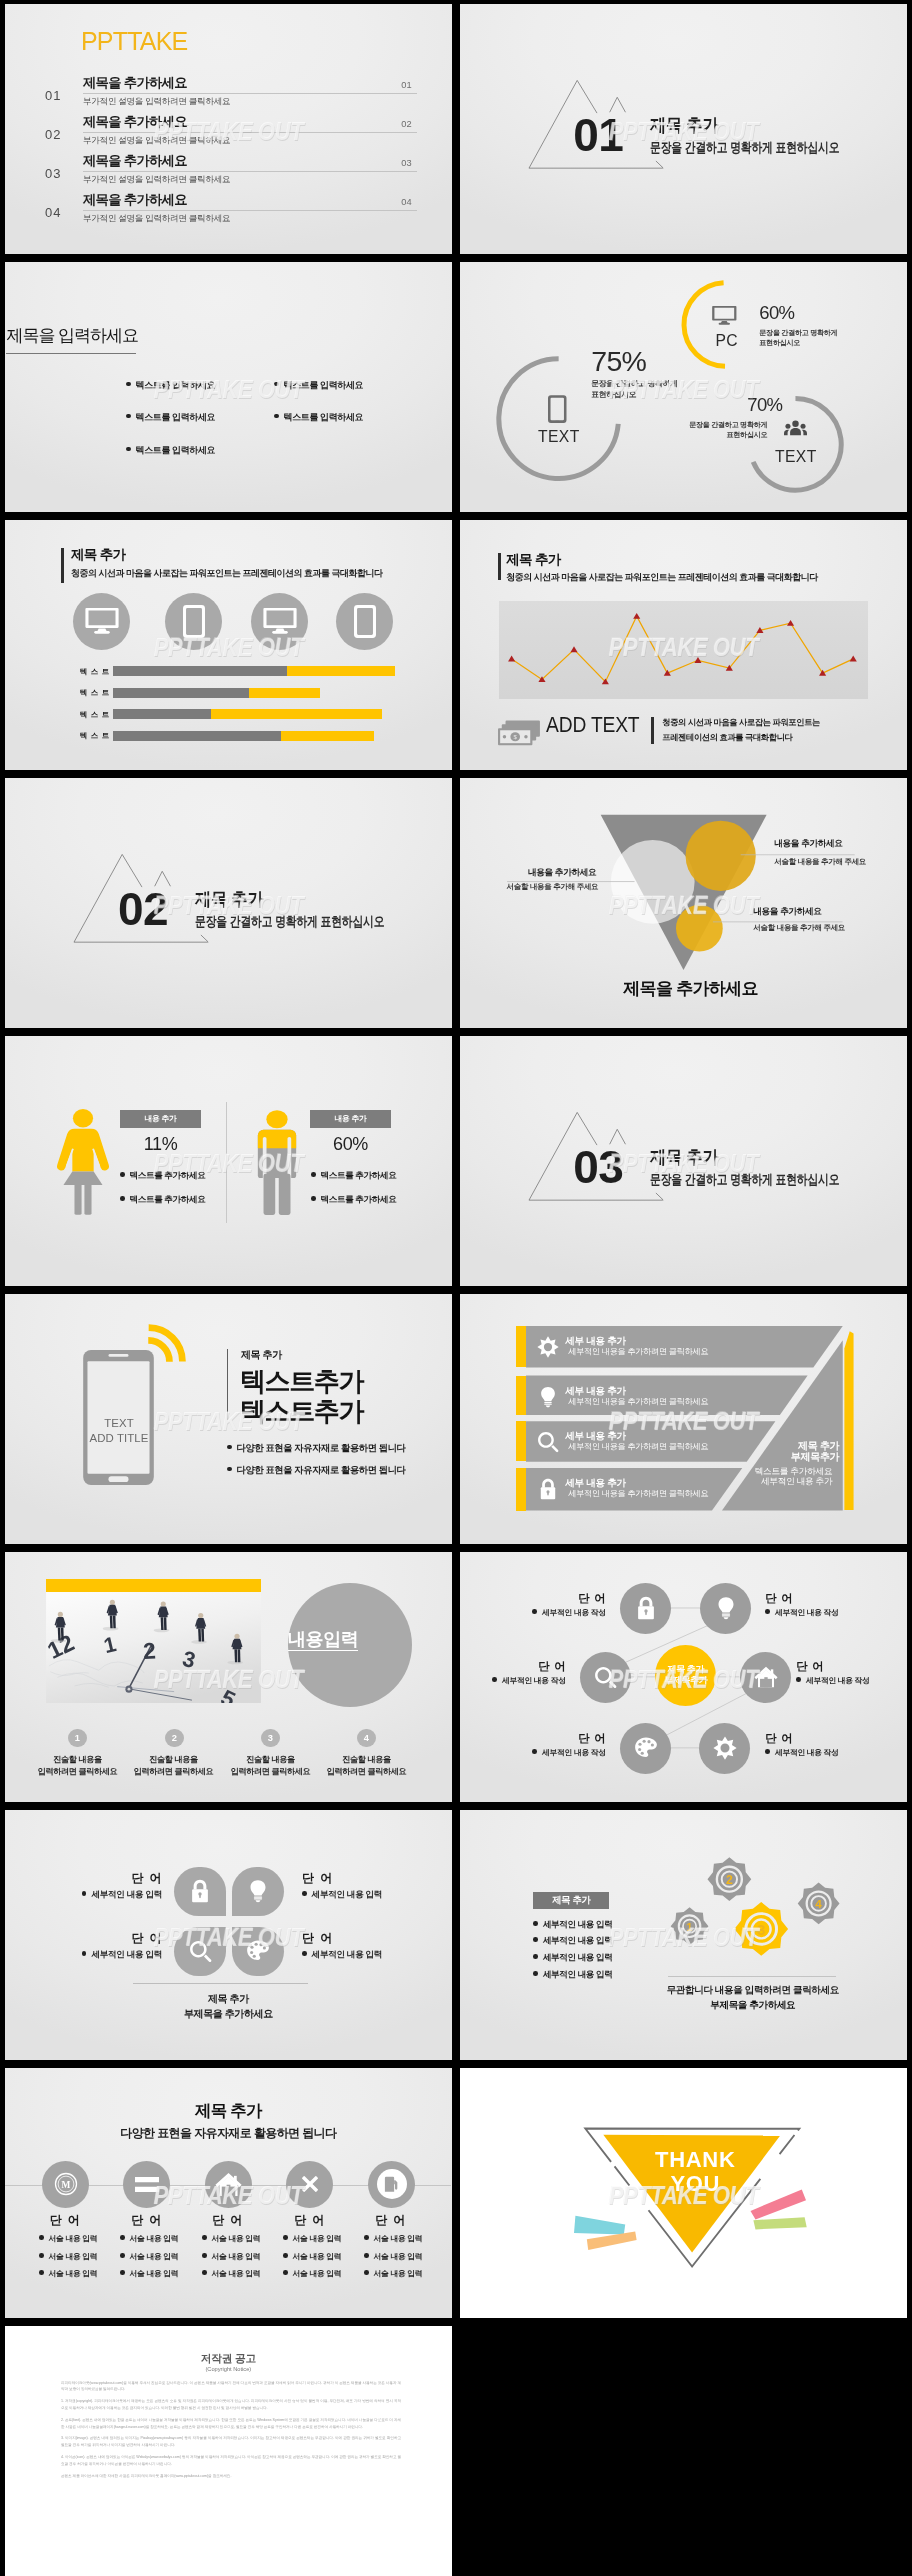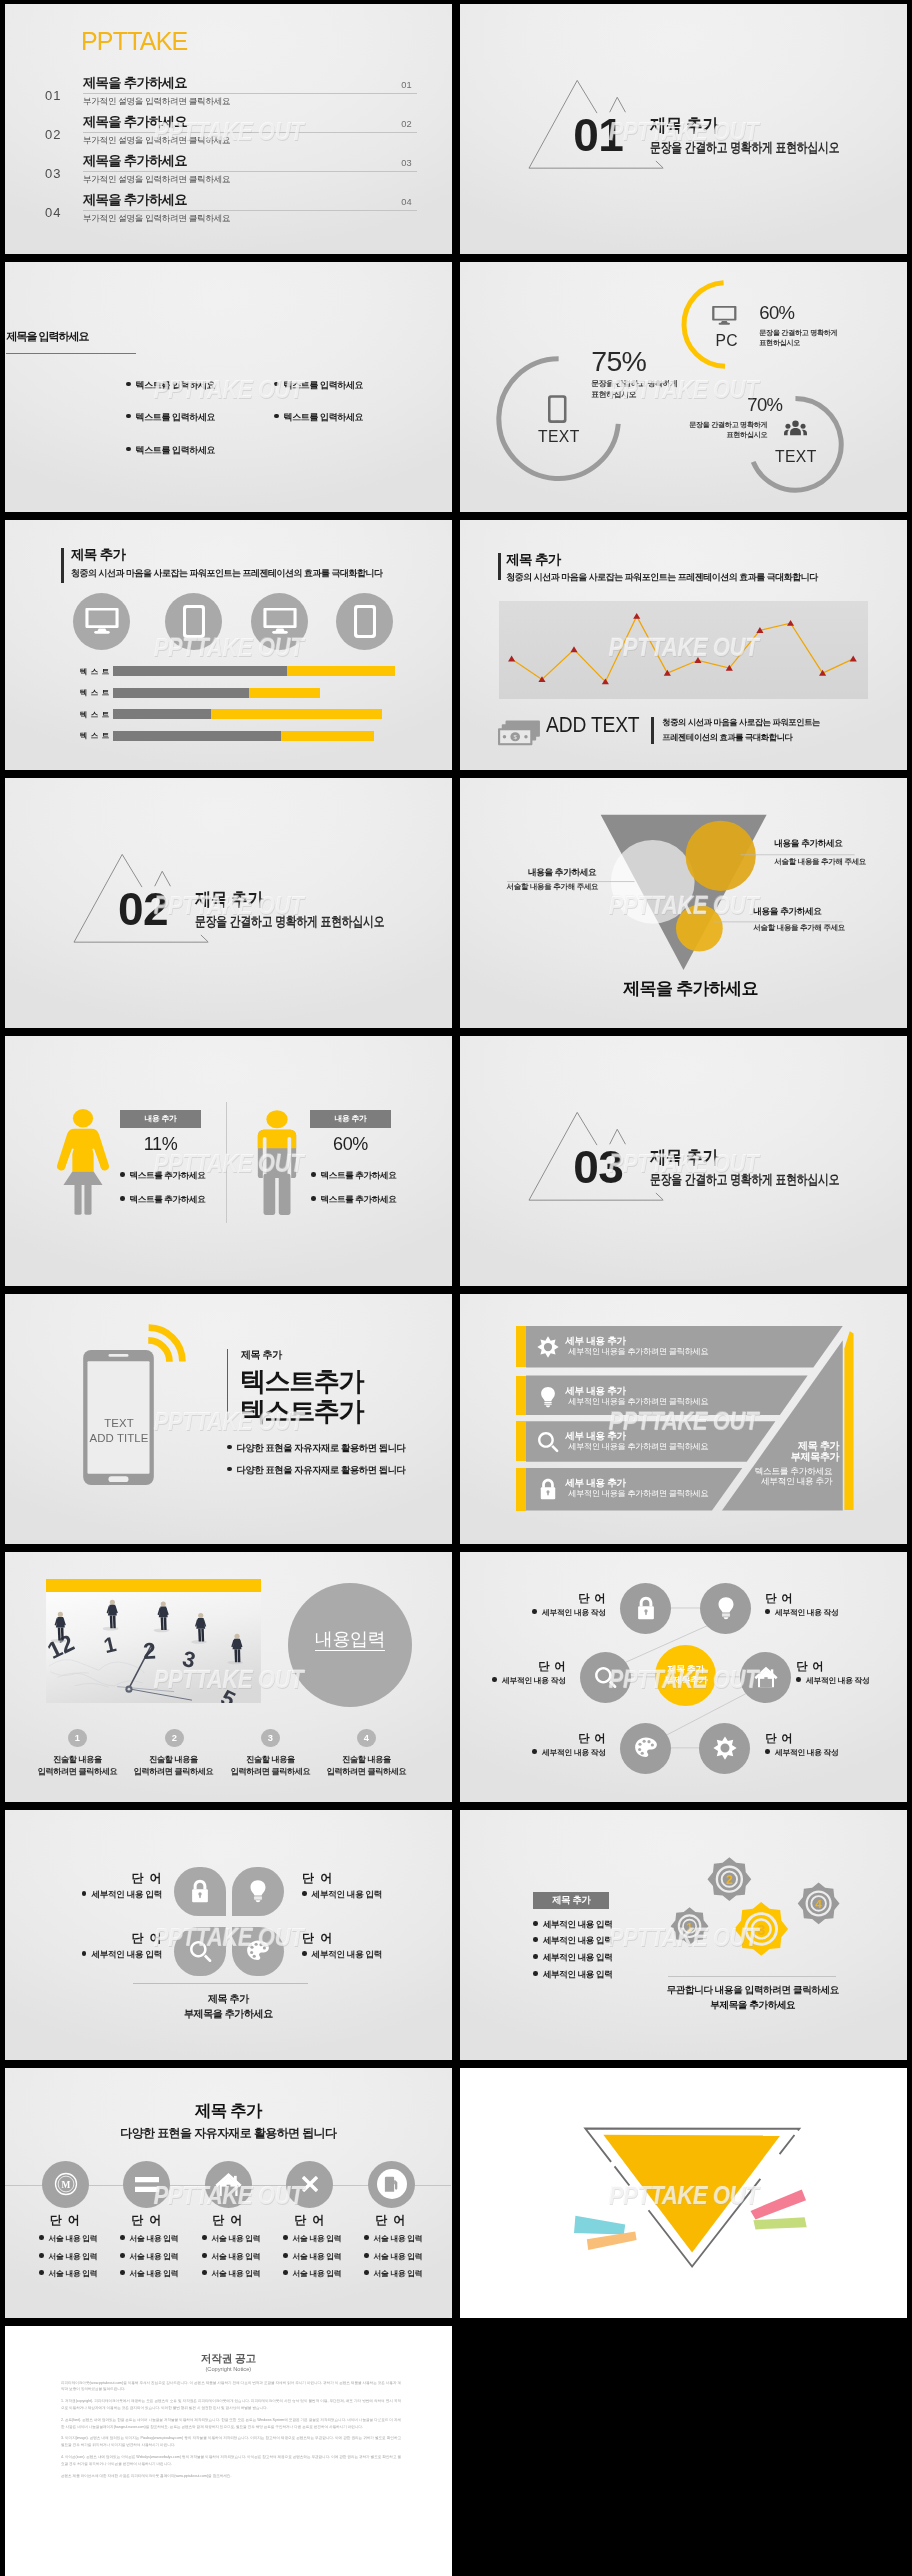--- a/index.html
+++ b/index.html
@@ -28,21 +28,21 @@
 .s1n{position:absolute;left:40px;top:12px;font-size:13px;line-height:13px;color:#4c4c4c;letter-spacing:0.9px;font-weight:400}
 .s1h{position:absolute;left:78px;top:-0.7px;font-size:13.3px;line-height:13.5px;font-weight:bold;color:#1d1d1d;letter-spacing:-0.7px}
 .s1ln{position:absolute;left:78px;right:35px;top:16px;height:0.7px;background:#c4c4c4}
 .s1d{position:absolute;left:78px;top:20px;font-size:8.6px;line-height:9.3px;color:#4a4a4a;letter-spacing:-0.3px}
 .s1r{position:absolute;right:40px;top:4.8px;font-size:9.3px;line-height:9.3px;color:#6e6e6e}
 .dvnum{position:absolute;font-size:37px;font-weight:bold;color:#1f1f1f;letter-spacing:-0.7px;font-family:"Liberation Sans",sans-serif}
 .dvt{position:absolute;font-size:11.4px;font-weight:bold;color:#1f1f1f;letter-spacing:-0.4px}
 .dvs{position:absolute;font-size:9.3px;font-weight:bold;color:#2b2b2b;letter-spacing:-0.4px}
 
 
-.s3t{position:absolute;left:1.4px;top:66px;font-size:11px;line-height:16.4px;font-weight:bold;color:#161616;letter-spacing:-1px}
+.s3t{position:absolute;left:1.4px;top:66px;font-size:17px;line-height:16.4px;font-weight:normal;color:#161616;letter-spacing:-1px}
 .s3ln{position:absolute;left:0.7px;top:91px;width:130px;height:0.9px;background:#777}
 .s3i{position:absolute;font-size:9px;line-height:9.3px;color:#1c1c1c;letter-spacing:-0.4px;font-weight:600;white-space:nowrap}
 
 
 .dnum{position:absolute;font-weight:400;color:#2a2a2a;letter-spacing:-0.7px}
 .ddesc{position:absolute;font-size:6.4px;color:#3a3a3a;line-height:8.6px;text-align:center;font-weight:600;letter-spacing:-0.3px}
 .dlab{position:absolute;color:#2b2b2b;letter-spacing:0.4px}
 
 
 .hdbar{position:absolute;width:2.5px;background:#2e2e2e}
@@ -76,21 +76,21 @@
 
 
 .albar{position:absolute;background:#FFC400}
 .alt{position:absolute;font-size:8.2px;font-weight:bold;color:#fff;letter-spacing:-0.3px}
 .ald{position:absolute;font-size:7.1px;color:#fff;letter-spacing:-0.3px}
 .alst{position:absolute;font-size:8.2px;font-weight:bold;color:#fff;text-align:center;letter-spacing:-0.3px;line-height:10.7px}
 .alsd{position:absolute;font-size:7.1px;color:#fff;text-align:center;letter-spacing:-0.3px;line-height:10px}
 
 
 .pscirc{position:absolute;border-radius:50%;background:#aaa}
-.pslab{position:absolute;font-size:15.7px;font-weight:normal;color:#fff;text-align:center;letter-spacing:-0.4px}
+.pslab{position:absolute;font-size:15.7px;font-weight:bold;color:#fff;text-align:left;letter-spacing:-0.4px}
 .psn{position:absolute;border-radius:50%;background:#b5b5b5;color:#fff;font-size:8.6px;font-weight:bold;display:flex;align-items:center;justify-content:center}
 .pst{position:absolute;font-size:7.1px;color:#1f1f1f;text-align:center;line-height:10px;font-weight:600;letter-spacing:-0.4px}
 
 
 .ncirc{position:absolute;border-radius:50%;background:#9d9d9d;display:flex;align-items:center;justify-content:center}
 .nttl{position:absolute;font-size:10px;font-weight:bold;color:#1b1b1b;letter-spacing:0.7px}
 .ndesc{position:absolute;font-size:6.8px;color:#262626;font-weight:600;letter-spacing:-0.3px}
 .nctr{position:absolute;border-radius:50%;background:#FFC400;display:flex;flex-direction:column;align-items:center;justify-content:center;color:#fff;font-size:7.8px;font-weight:bold;line-height:10.7px;letter-spacing:-0.4px}
 
 
@@ -878,20 +878,21 @@
 <polygon points="2,133 72,145 70,159 0,157" fill="#7FD4DE"></polygon>
 <polygon points="18,166 86,155 88,167 20,181" fill="#F9BE78"></polygon>
 </g>
 <g>
 <polygon points="320,96 248,126 255,138 326,111" fill="#F47D93"></polygon>
 <polygon points="324,135 252,139 255,152 327,149" fill="#C4DC7C"></polygon>
 </g>
 <polygon points="15.8,10.2 316.6,10.6 165.9,204.1" fill="none" stroke="#6E6E6E" stroke-width="2.6" stroke-dasharray="304 8 34 44 128 0 128 44 34 8"></polygon>
 <polygon points="41.2,19.2 289.8,20.2 165.9,184.3" fill="#F9B900"></polygon>
 </svg>
+<div class="tytx" style="left:121px;top:80px;width:228px;font-size:22px;line-height:24px"><span>THANK</span><br><span>YOU</span></div>
 <div class="wm">
           <span>PPTTAKE OUT</span>
         </div>
 </div>
     </div>
 <div class="cell">
       <div class="sl white">
 <div class="cpt" style="left:0px;top:27px;font-size:10.7px;line-height:11.4px">저작권 공고</div>
 <div class="cps" style="left:0px;top:40px;font-size:5.7px;line-height:6.4px">(Copyright Notice)</div>
 <div class="abs" style="left:56px;top:54px;width:340px">

